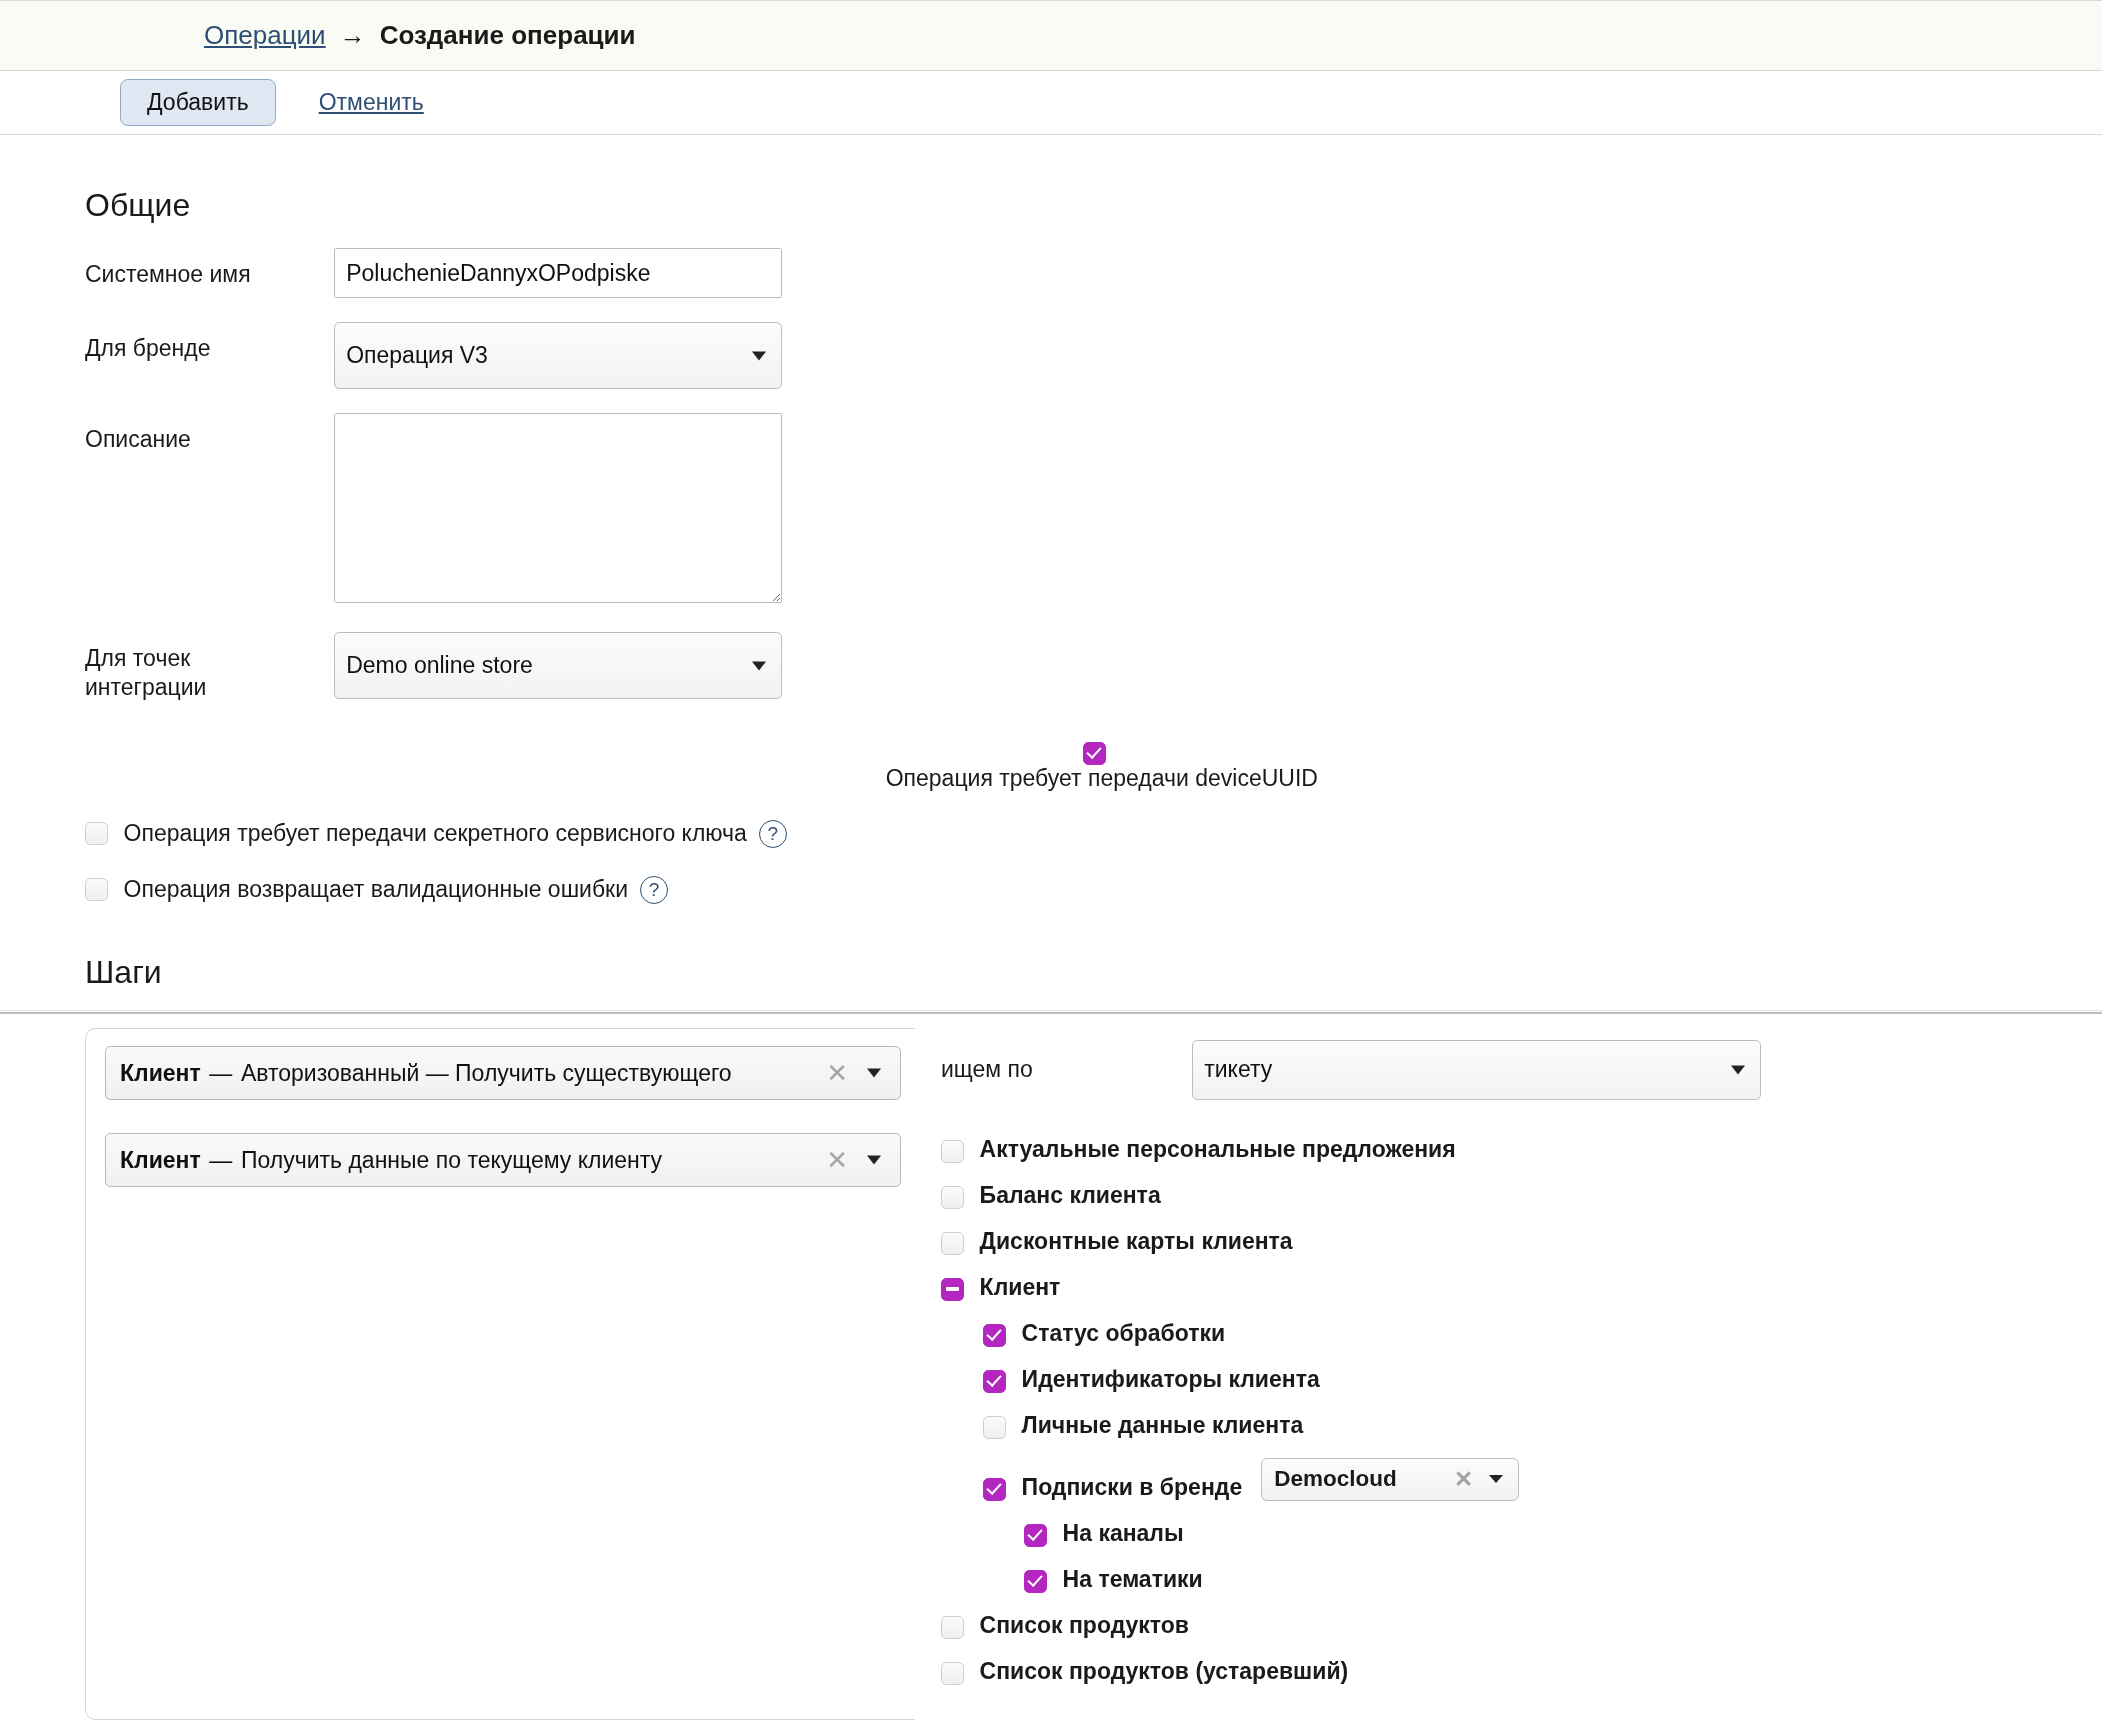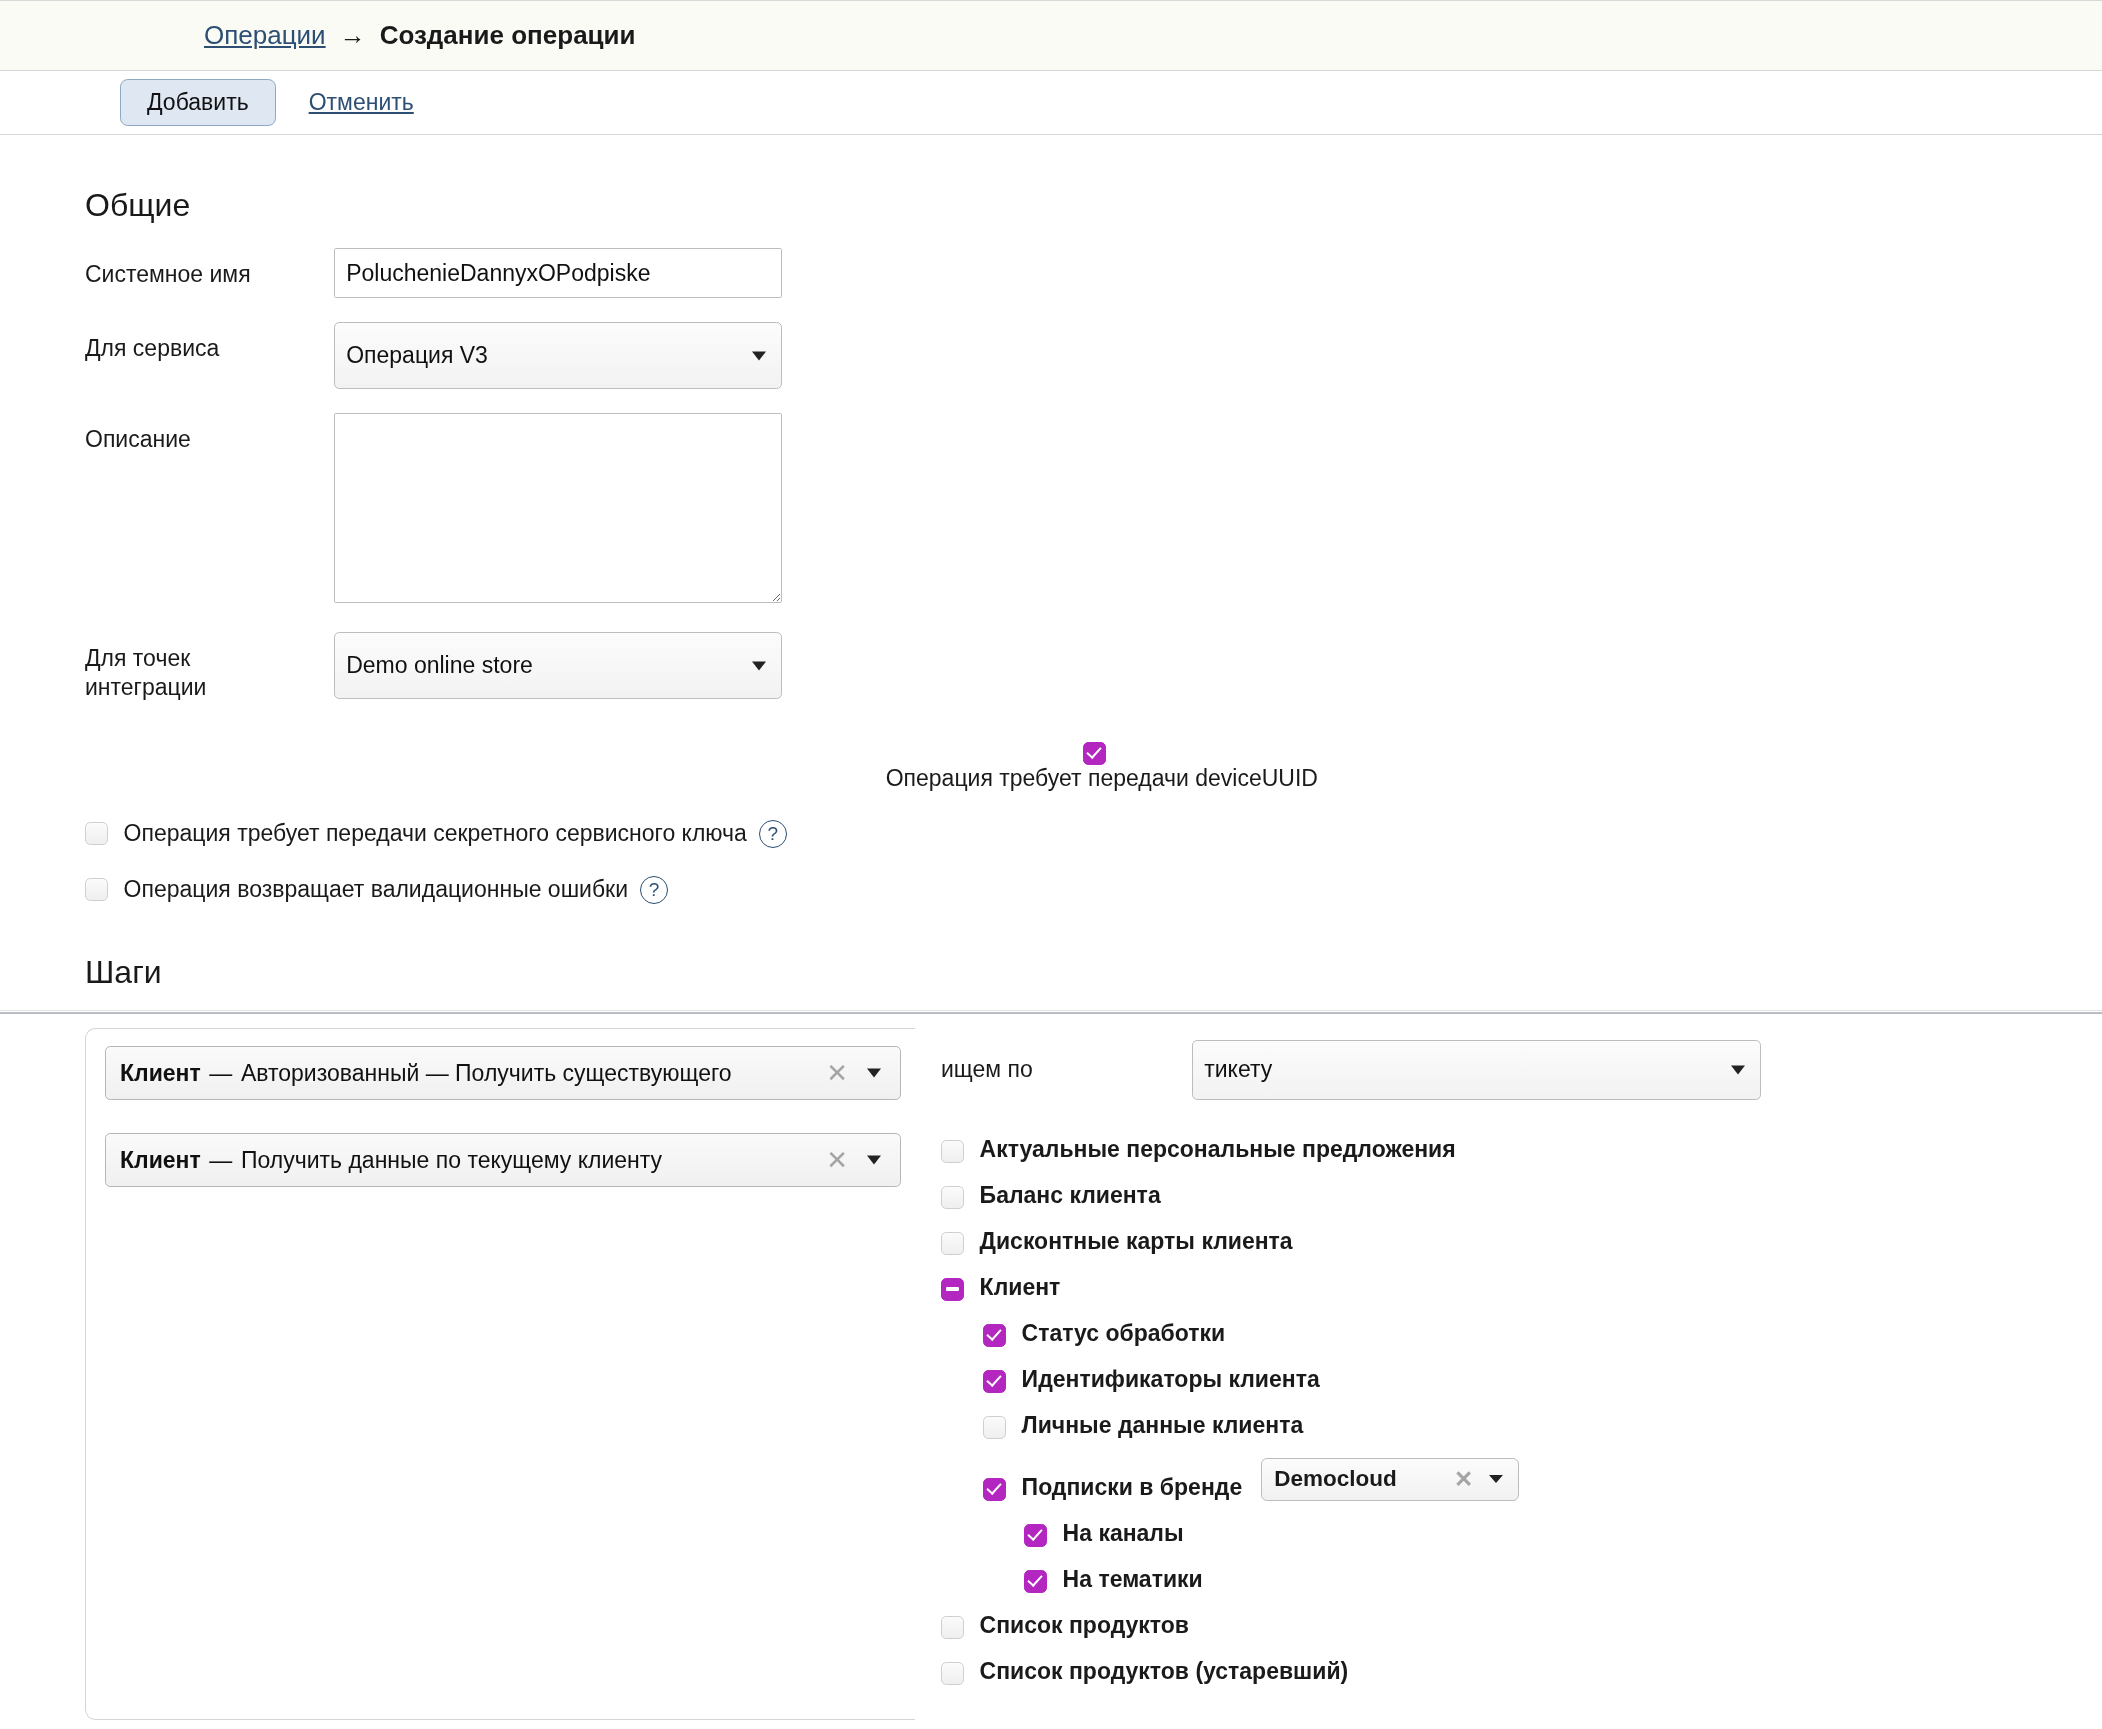--- a/index.html
+++ b/index.html
@@ -56,21 +56,21 @@
     font-size: 23px;
     color: #111;
     padding: 11.2px 26px;
     cursor: pointer;
     line-height: 1;
   }
   .link-btn {
     font-size: 23px;
     color: #2c4f73;
     text-decoration: underline;
-    margin-left: 33px;
+    margin-left: 43px;
     cursor: pointer;
   }
 
   
   .section-title {
     font-size: 32px;
     font-weight: 400;
     color: #1a1a1a;
     margin: 0;
   }
@@ -327,21 +327,21 @@
 <div id="general-section">
   <h2 class="section-title s-title-general">Общие</h2>
 
 
   <div class="form-row">
     <div class="form-label">Системное имя</div>
     <input class="txt-input" type="text" value="PoluchenieDannyxOPodpiske" style="">
   </div>
 
   <div class="form-row">
-    <div class="form-label">Для сервиса</div>
+    <div class="form-label">Для бренде</div>
     <div class="sel-wrap">
       <div class="sel-box">
           <span>Операция V3</span>
         </div>
       <span class="sel-caret"></span>
     </div>
   </div>
 
   <div class="form-row">
     <div class="form-label">Описание</div>

